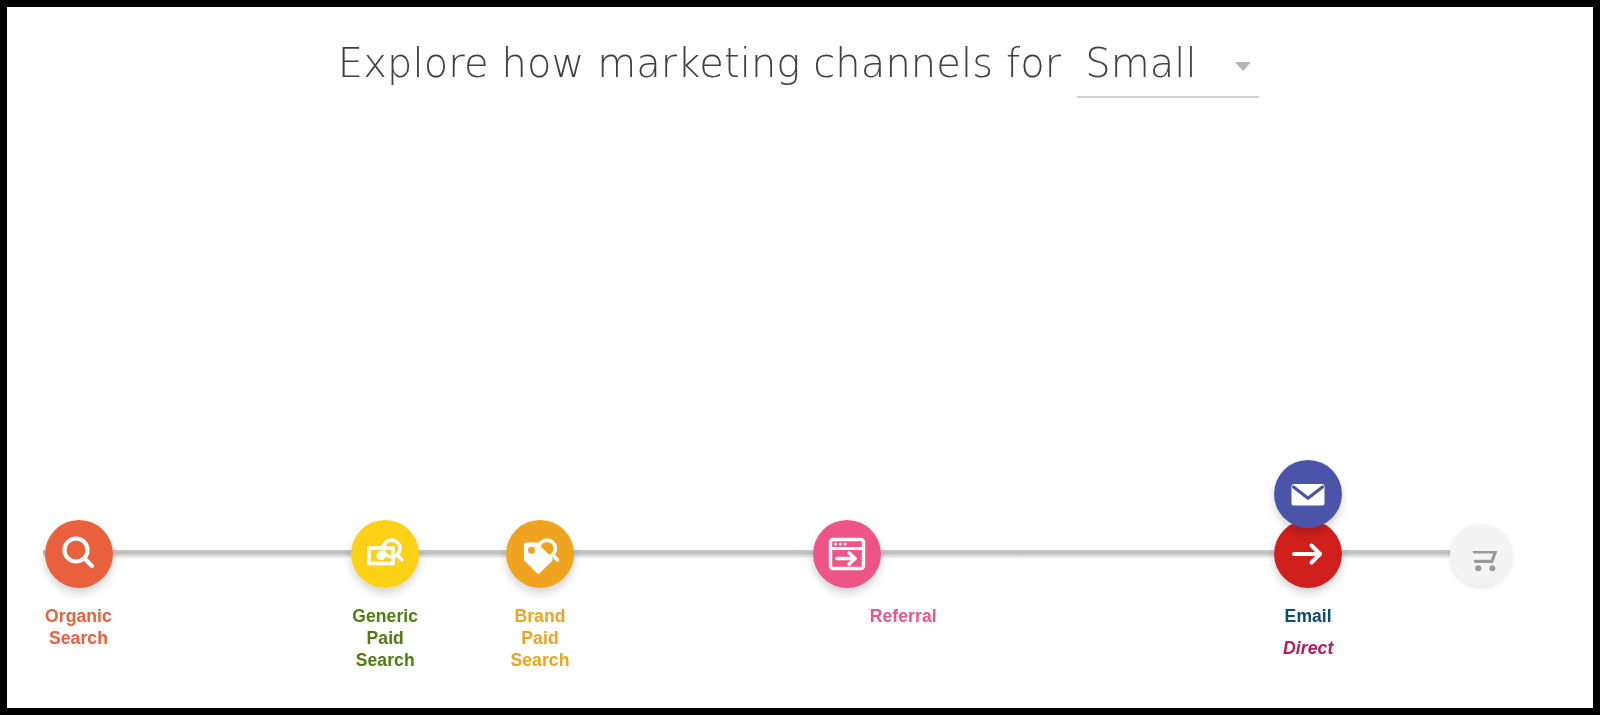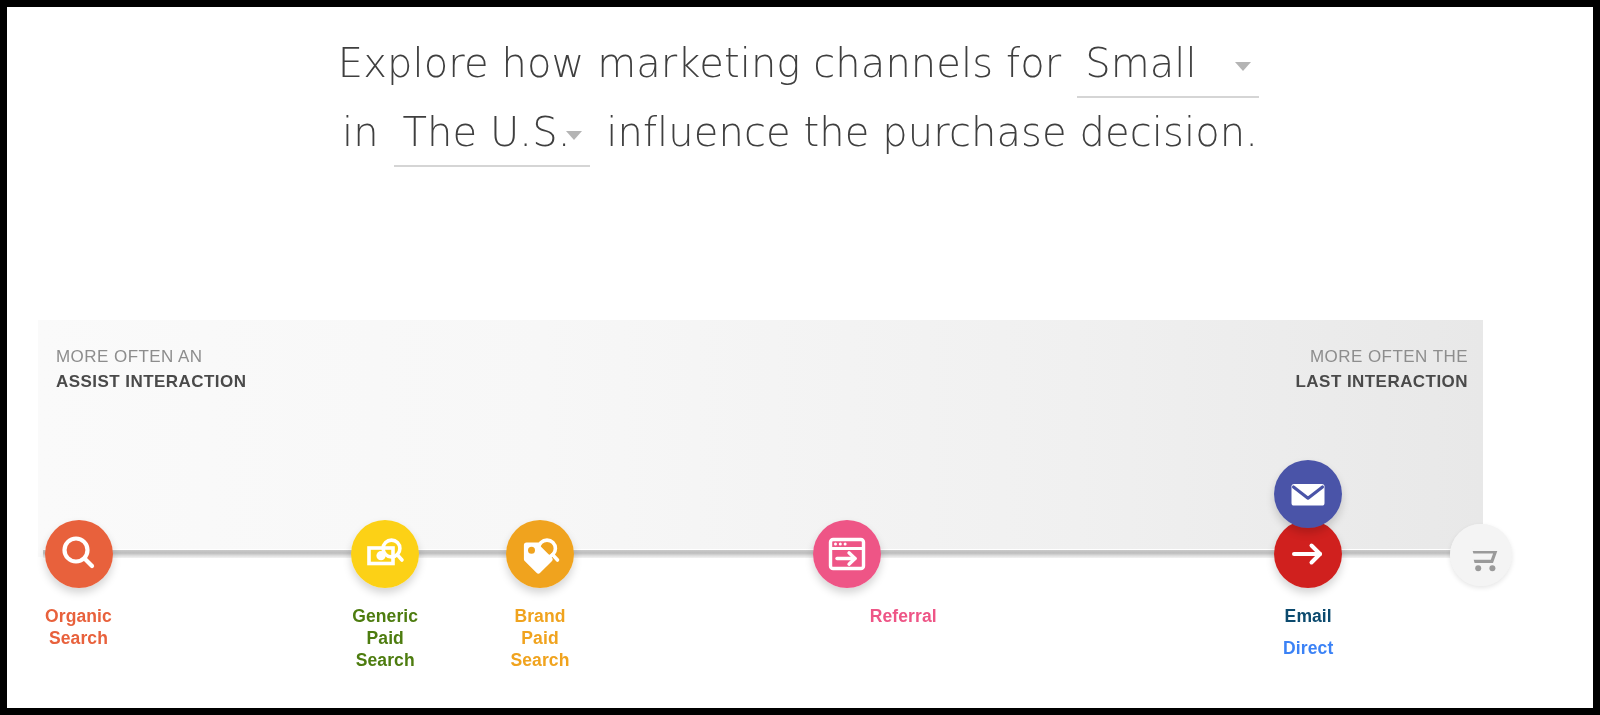--- a/index.html
+++ b/index.html
@@ -171,41 +171,23 @@
 
     <span class="ln">
       <span class="txt">Explore how marketing channels for</span>
       <span class="dd dd-size">
         <span>Small</span>
         <span class="caret"></span>
       </span>
     </span>
 
 
-    <span class="ln">
-      <span class="txt">in</span>
-      <span class="dd dd-geo">
-        <span>The U.S.</span>
-        <span class="caret"></span>
-      </span>
-      <span class="txt">influence the purchase decision.</span>
-    </span>
 
   </div>
 
-  <div id="panel">
-    <div class="panel-cap" id="cap-left">
-      <span class="top">MORE OFTEN AN</span>
-      <span class="bot">ASSIST INTERACTION</span>
-    </div>
-    <div class="panel-cap" id="cap-right">
-      <span class="top">MORE OFTEN THE</span>
-      <span class="bot">LAST INTERACTION</span>
-    </div>
-  </div>
 
   <div id="track"></div>
 
   <div id="nodes">
       <div class="node" style="left: 37.5px;">
         <svg viewBox="0 0 68 68" xmlns="http://www.w3.org/2000/svg">
       <circle cx="34" cy="34" r="34" fill="#E8613C"></circle>
           <g fill="none" stroke="#fff" stroke-width="4.2" stroke-linecap="round">
           <circle cx="31" cy="30" r="11.5"></circle>
             <line x1="39.5" y1="38.5" x2="47" y2="46"></line>
@@ -283,16 +265,16 @@
       <div class="lbl" style="left: -18.5px; top: 598px; color: rgb(232, 97, 60);">Organic
 Search</div>
       <div class="lbl" style="left: 288.22px; top: 598px; color: #4d7c0f;">Generic
 Paid
 Search</div>
       <div class="lbl" style="left: 443px; top: 598px; color: rgb(240, 163, 30);">Brand
 Paid
 Search</div>
       <div class="lbl" style="left: 749.72px; top: 598px; color: rgb(238, 85, 134); text-align: right;">Referral</div>
       <div class="lbl" style="left: 1211.22px; top: 598px; color: #0c4a6e;">Email</div>
-      <div class="lbl" style="left: 1211.22px; top: 630px; color: #3b82f6;">Direct</div>
+      <div class="lbl" style="left: 1211.22px; top: 630px; color: #be185d; font-style: italic;">Direct</div>
     </div>
 
 </div>
 
 </body></html>

